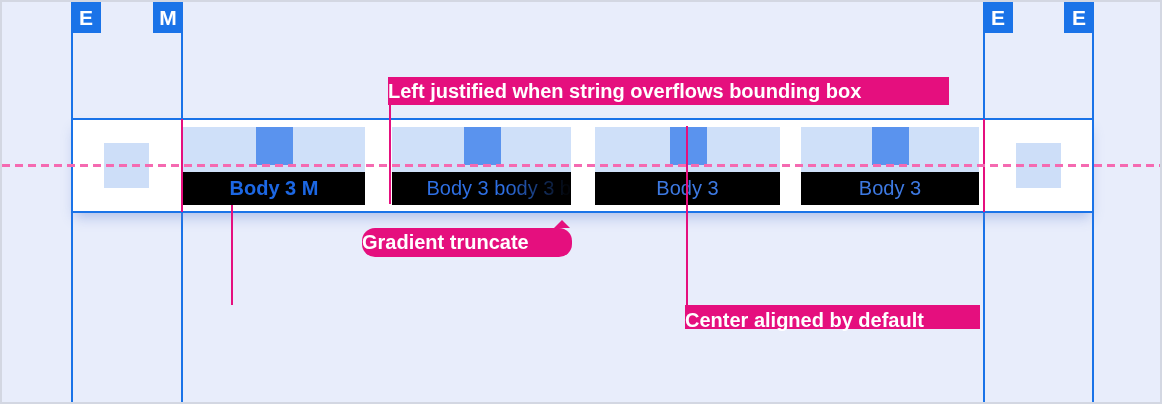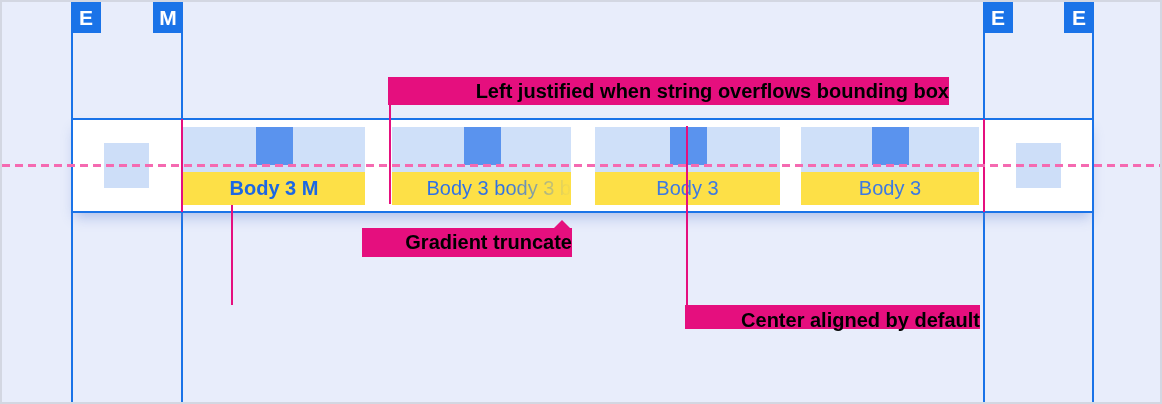--- a/index.html
+++ b/index.html
@@ -42,21 +42,21 @@
   
   .side-square { position:absolute; top:141px; width:45px; height:45px; background:#cddef8; z-index:2; }
   .side-square.left  { left:102px; }
   .side-square.right { left:1014px; }
 
   
   .tab { position:absolute; top:125px; height:78px; z-index:2; }
   .tab .hit-area { position:absolute; left:0; right:0; top:0; height:45px; background:#cfe0f9; }
   .tab .center-square { position:absolute; top:0; height:38px; width:37px; left:50%; margin-left:-18px; background:#5a93ee; }
   .tab .label {
-    position:absolute; left:0; right:0; top:45px; height:33px; background:#fde047;
+    position:absolute; left:0; right:0; top:45px; height:33px; background:#000000;
     font-size:20px; line-height:32px; text-align:center; color:#3d79e2;
     white-space:nowrap; overflow:hidden;
   }
   .tab1 { left:181px; width:182px; }
   .tab2 { left:390px; width:179px; }
   .tab3 { left:593px; width:185px; }
   .tab4 { left:799px; width:178px; }
   .tab1 .label { font-weight:bold; color:#1c67e3; }
   .tab2 .label { text-align:right; padding-left:2px; }
   .tab2 .label span {
@@ -71,25 +71,25 @@
   }
 
   
   .connector { position:absolute; width:2px; background:#e50f7e; z-index:6; }
   .conn1 { left:387px; top:103px; height:99px; }
   .conn2 { left:229px; top:203px; height:100px; }
   .conn3 { left:684px; top:124px; height:179px; }
 
   
   .callout {
-    position:absolute; background:#e50f7e; color:#000000; font-weight:bold;
-    font-size:20px; text-align:right; white-space:nowrap; z-index:7;
+    position:absolute; background:#e50f7e; color:#ffffff; font-weight:bold;
+    font-size:20px; text-align:left; white-space:nowrap; z-index:7;
   }
   .callout.a1 { left:386px; top:75px;  width:561px; height:28px; line-height:28px; }
-  .callout.a2 { left:360px; top:226px; width:210px; height:29px; line-height:29px; }
+  .callout.a2 { left:360px; top:226px; width:210px; height:29px; line-height:29px;border-radius:13px; }
   .callout.a3 { left:227px; top:303px; width:418px; height:30px; line-height:30px; }
   .callout.a4 { left:683px; top:303px; width:295px; height:24px; line-height:30px; }
   .callout .pointer-up {
     position:absolute; top:-8px; right:2px; width:0; height:0;
     border-left:8px solid transparent; border-right:8px solid transparent;
     border-bottom:8px solid #e50f7e;
   }
 </style>
 </head>
 <body>

